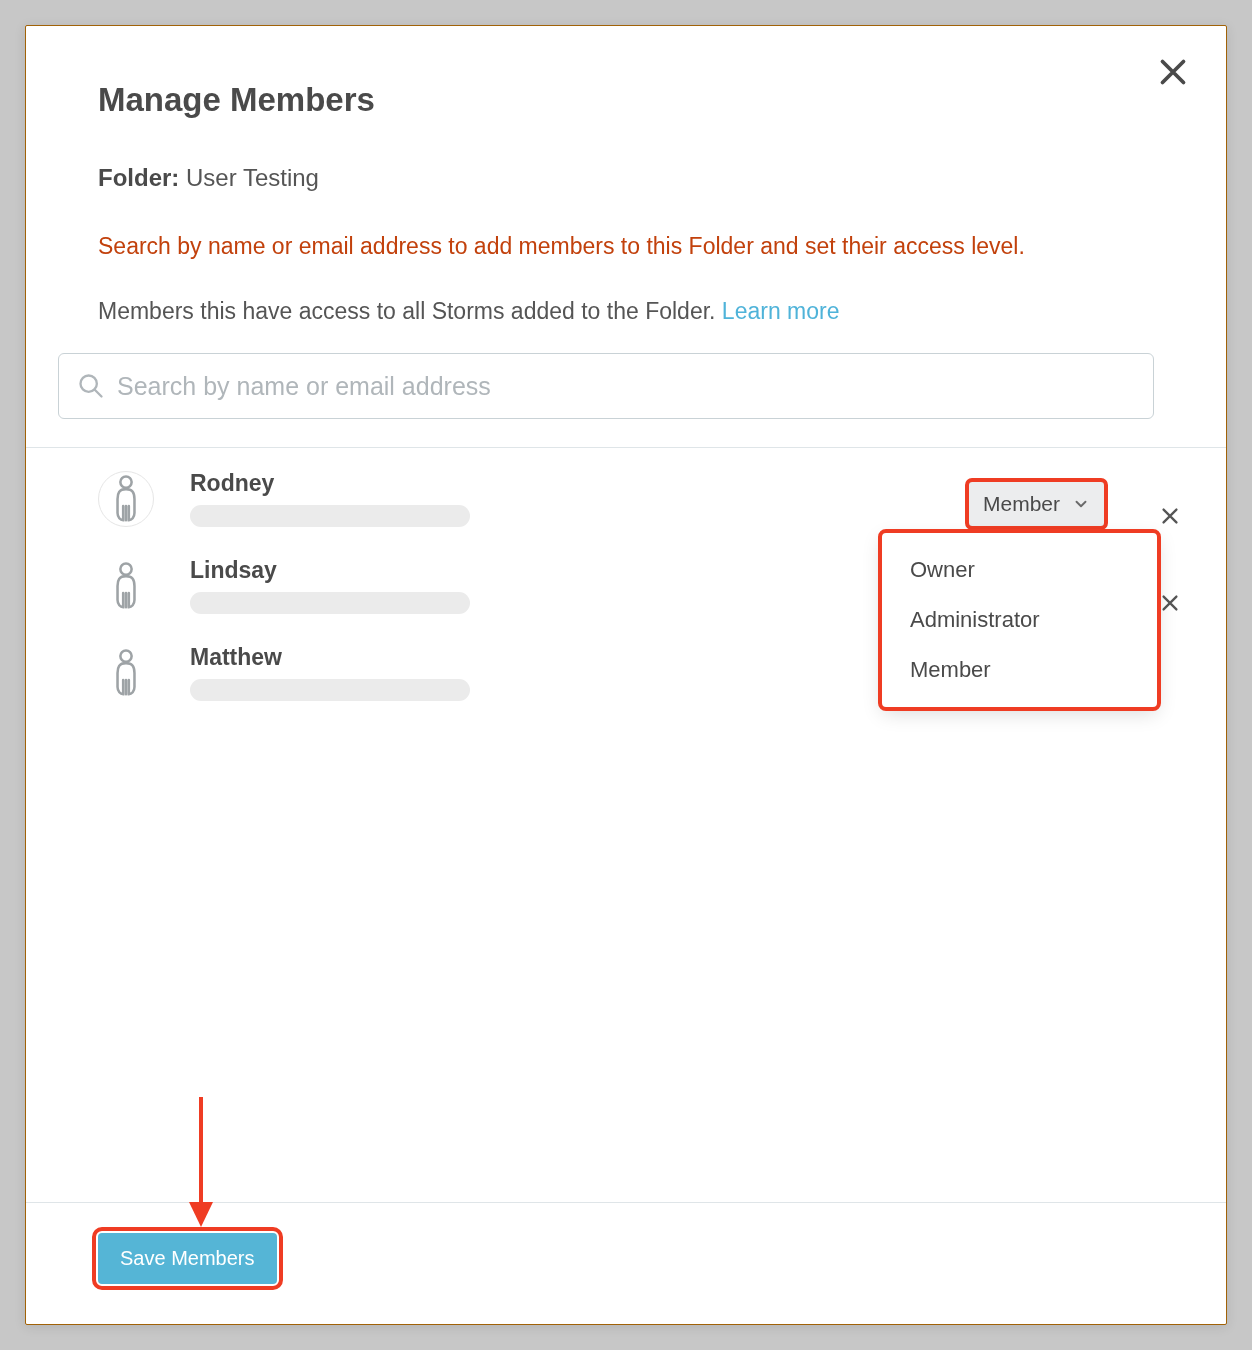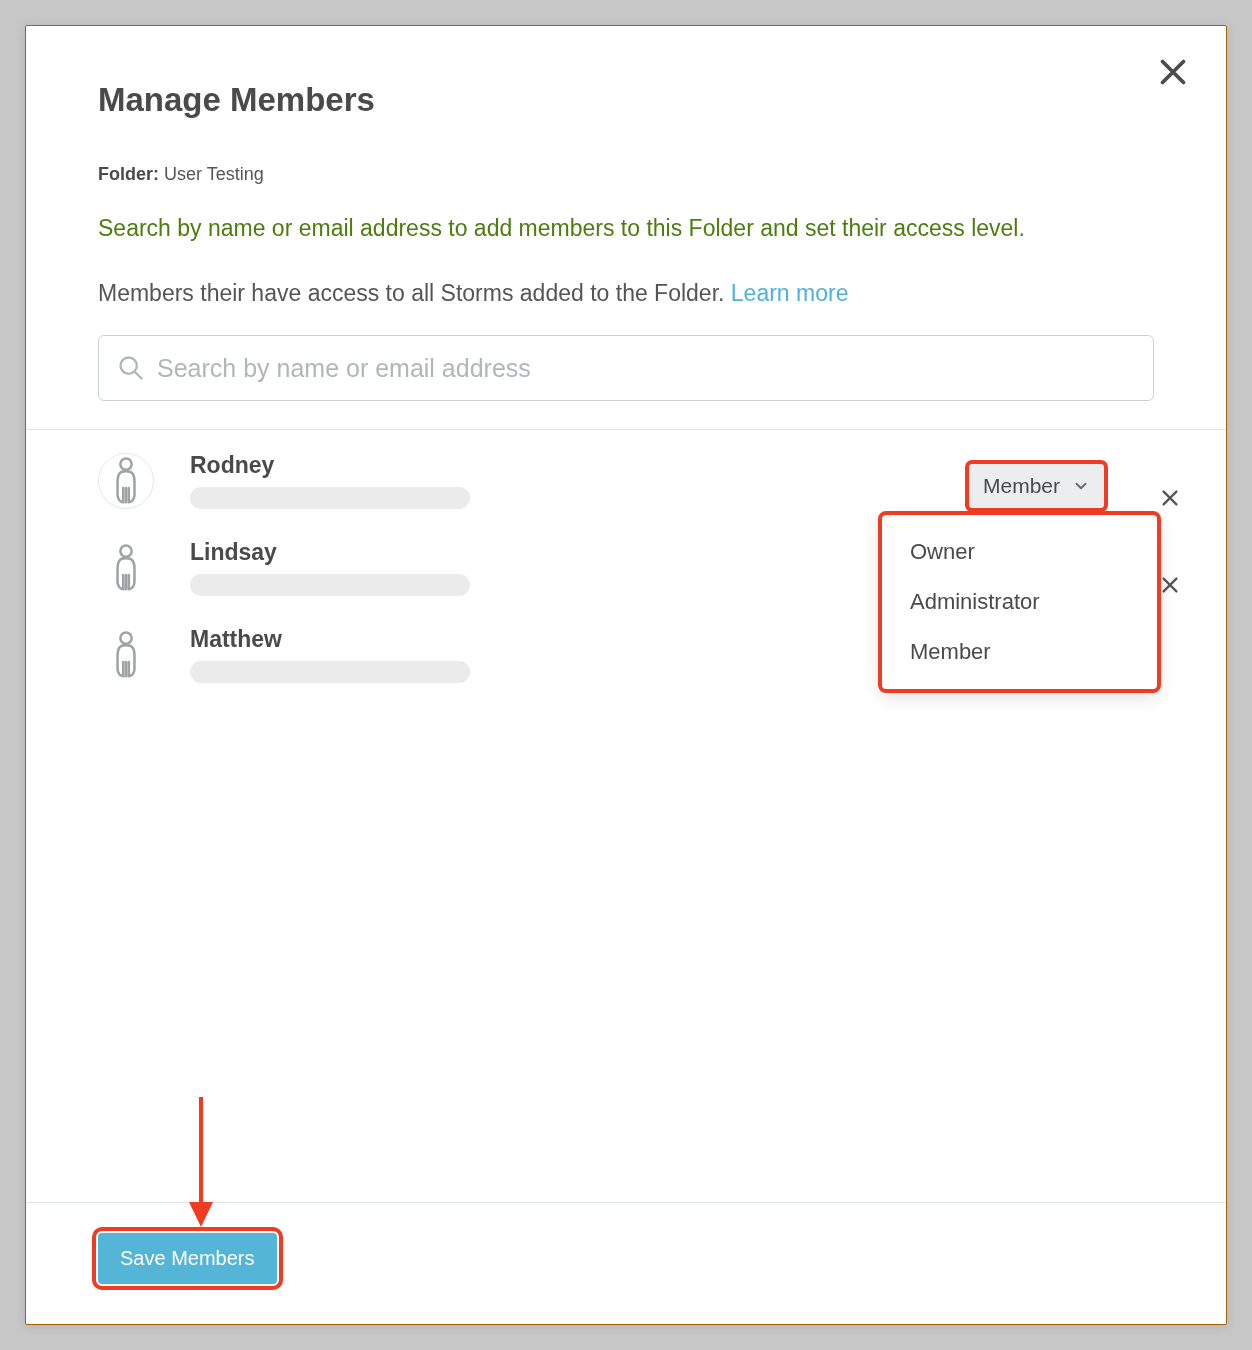--- a/index.html
+++ b/index.html
@@ -38,40 +38,40 @@
       color: #4a4a4a;
     }
     .close-btn svg { width: 100%; height: 100%; }
     .title {
       font-size: 33px;
       font-weight: 700;
       color: #4a4a4a;
       margin-bottom: 45px;
     }
     .folder-line {
-      font-size: 18px;
+      font-size: 24px;
       color: #555;
-      margin-bottom: 26px;
+      margin-bottom: 37px;
     }
     .folder-label { font-weight: 700; color: #4a4a4a; }
     .desc {
       font-size: 23px;
-      color: #4d7c0f;
+      color: #c2410c;
       line-height: 1.5;
       margin-bottom: 30px;
     }
     .desc2 {
       font-size: 23px;
       color: #555;
       line-height: 1.5;
       margin-bottom: 25px;
     }
     .link { color: #4fb3d9; cursor: pointer; }
     .search-wrap {
-      padding: 0 72px 28px 72px;
+      padding: 0 72px 28px 32px;
     }
     .search-box {
       border: 1px solid #c9d2d6;
       border-radius: 6px;
       height: 66px;
       display: flex;
       align-items: center;
       padding: 0 18px;
       gap: 12px;
     }
@@ -209,21 +209,21 @@
   </div>
 
   <div class="modal-header">
     <h1 class="title">Manage Members</h1>
     <p class="folder-line">
       <span class="folder-label">Folder:</span>
       <span>User Testing</span>
     </p>
     <p class="desc">Search by name or email address to add members to this Folder and set their access level.</p>
     <p class="desc2">
-      <span>Members their have access to all Storms added to the Folder. </span><span class="link">Learn more</span>
+      <span>Members this have access to all Storms added to the Folder. </span><span class="link">Learn more</span>
     </p>
   </div>
 
   <div class="search-wrap">
     <div class="search-box">
       <svg class="search-icon" viewBox="0 0 24 24">
           <circle cx="10" cy="10" r="7" stroke="currentColor" stroke-width="2" fill="none"></circle>
           <line x1="15" y1="15" x2="21" y2="21" stroke="currentColor" stroke-width="2" stroke-linecap="round"></line>
         </svg>
       <input class="search-input" type="text" placeholder="Search by name or email address" style="">

